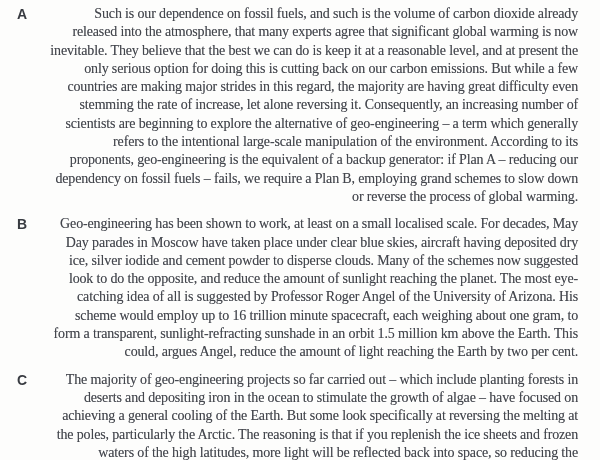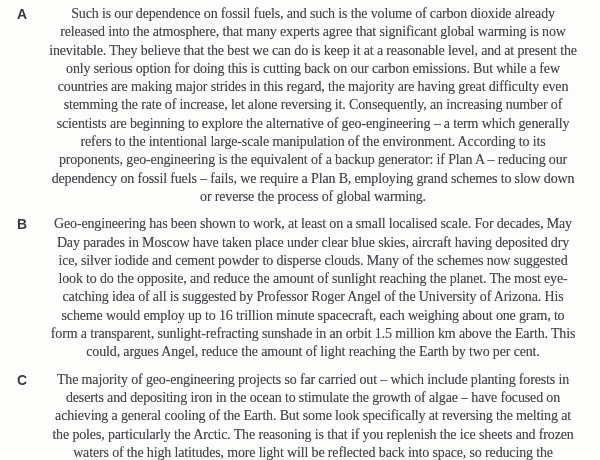--- a/index.html
+++ b/index.html
@@ -34,21 +34,21 @@
     font-size: 14px;
     line-height: 18.3px;
     color: #383b41;
     padding-left: 3px;
   }
   .para-text {
     flex: 1 1 auto;
     font-size: 14px;
     line-height: 18.3px;
     letter-spacing: -0.15px;
-    text-align: center;
+    text-align: right;
     text-shadow: 0 0 0.5px rgba(70, 72, 80, 0.45);
   }
 </style>
 </head>
 <body>
 
 <div class="page">
 
   <div class="para">
     <div class="para-label">A</div>

